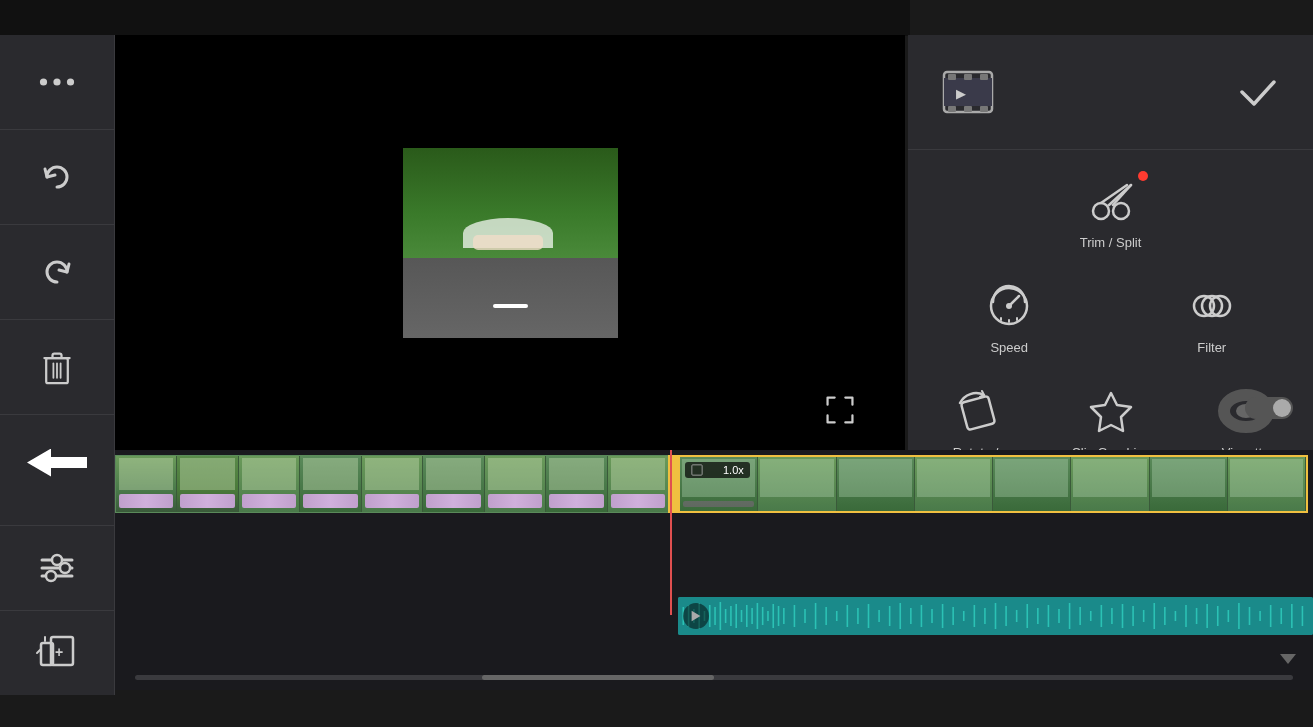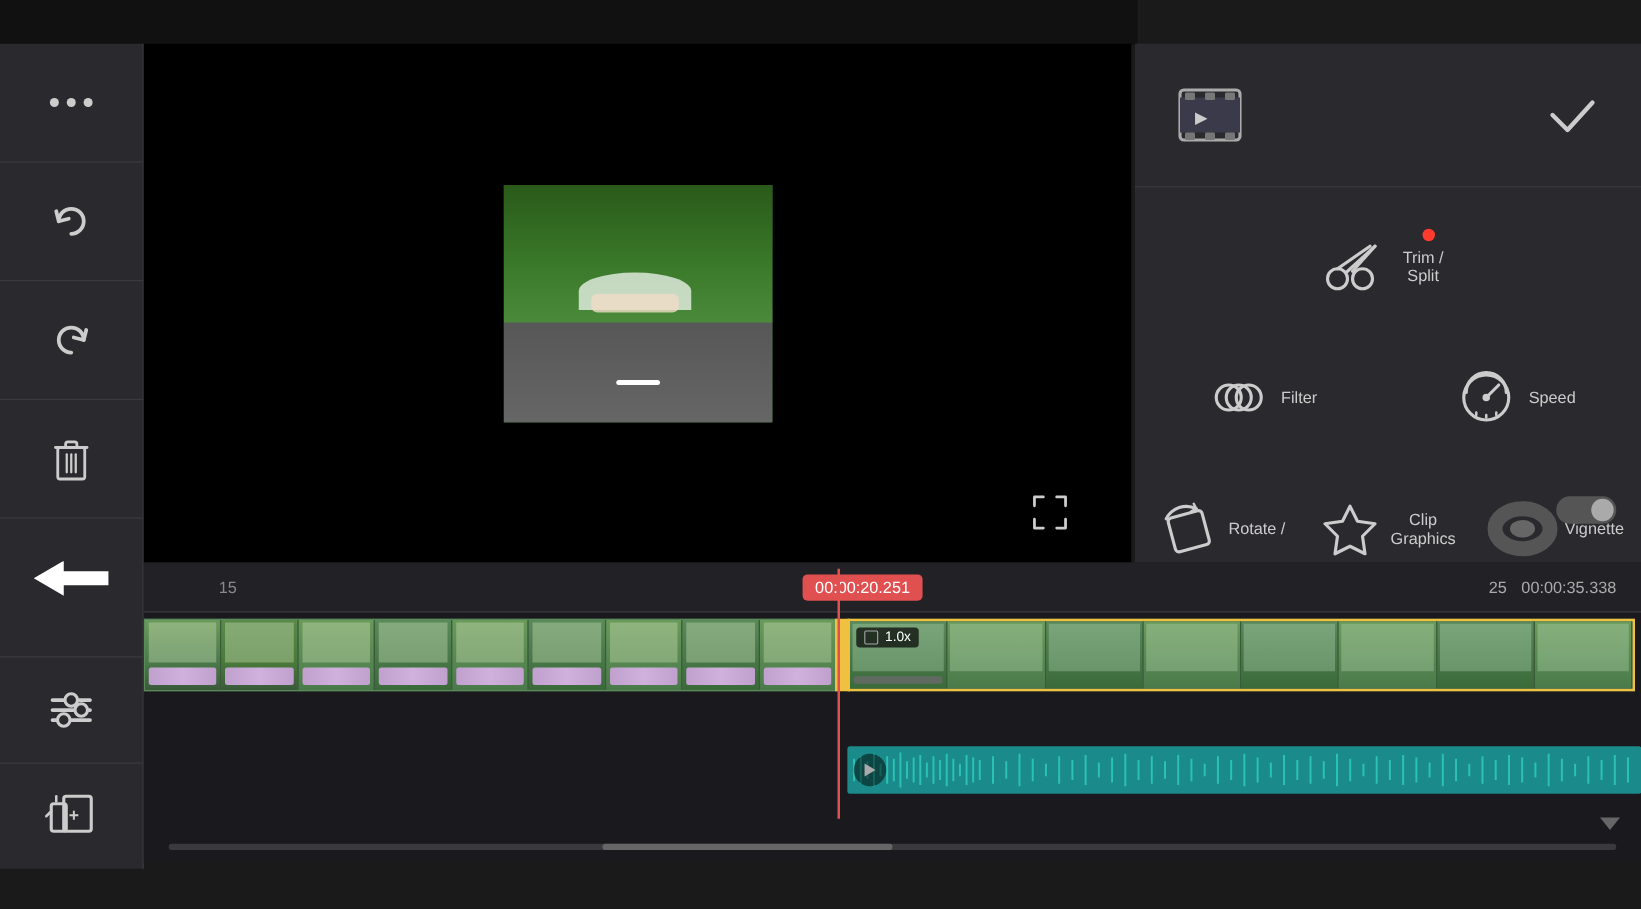--- a/index.html
+++ b/index.html
@@ -127,21 +127,21 @@
     .tool-row {
       display: flex;
       justify-content: space-around;
       align-items: center;
       flex: 1;
       padding: 5px 0;
     }
     .tool-item {
       width: 110px;
       display: flex;
-      flex-direction: row;
+      flex-direction: column;
       align-items: center;
       justify-content: center;
       gap: 8px;
       cursor: pointer;
       position: relative;
     }
     .tool-icon {
       width: 52px; height: 52px;
       display: flex; align-items: center; justify-content: center;
     }
@@ -346,43 +346,43 @@
       </div>
 
 
     </div>
 
     <div class="tool-row">
 
       <div class="tool-item">
         <div class="tool-icon">
           <svg viewBox="0 0 48 48" fill="none" width="48" height="48">
-            <circle cx="16" cy="24" r="10" stroke="#ccc" stroke-width="2.5" fill="none"></circle>
-            <circle cx="24" cy="24" r="10" stroke="#ccc" stroke-width="2.5" fill="none"></circle>
-            <circle cx="32" cy="24" r="10" stroke="#ccc" stroke-width="2.5" fill="none"></circle>
-          </svg>
-        </div>
-        <span class="tool-label">Filter</span>
-      </div>
-
-      <div class="tool-item">
-        <div class="tool-icon">
-          <svg viewBox="0 0 48 48" fill="none" width="48" height="48">
             <circle cx="24" cy="24" r="18" stroke="#ccc" stroke-width="2.5" fill="none"></circle>
             <path d="M8 20 A16 16 0 0 1 40 20" stroke="#ccc" stroke-width="2.5" fill="none" stroke-linecap="round"></path>
             <line x1="24" y1="24" x2="34" y2="14" stroke="#ccc" stroke-width="2.5" stroke-linecap="round"></line>
             <circle cx="24" cy="24" r="3" fill="#ccc"></circle>
             <line x1="16" y1="38" x2="16" y2="36" stroke="#ccc" stroke-width="2" stroke-linecap="round"></line>
             <line x1="24" y1="40" x2="24" y2="38" stroke="#ccc" stroke-width="2" stroke-linecap="round"></line>
             <line x1="32" y1="38" x2="32" y2="36" stroke="#ccc" stroke-width="2" stroke-linecap="round"></line>
           </svg>
         </div>
         <span class="tool-label">Speed</span>
       </div>
 
+      <div class="tool-item">
+        <div class="tool-icon">
+          <svg viewBox="0 0 48 48" fill="none" width="48" height="48">
+            <circle cx="16" cy="24" r="10" stroke="#ccc" stroke-width="2.5" fill="none"></circle>
+            <circle cx="24" cy="24" r="10" stroke="#ccc" stroke-width="2.5" fill="none"></circle>
+            <circle cx="32" cy="24" r="10" stroke="#ccc" stroke-width="2.5" fill="none"></circle>
+          </svg>
+        </div>
+        <span class="tool-label">Filter</span>
+      </div>
+
     </div>
 
     <div class="tool-row">
 
       <div class="tool-item">
         <div class="tool-icon">
           <svg viewBox="0 0 48 48" fill="none" width="48" height="48">
             <rect x="12" y="12" width="28" height="28" rx="3" stroke="#ccc" stroke-width="2.5" fill="none" transform="rotate(-15 26 26)"></rect>
             <path d="M8 16 A18 18 0 0 1 32 8" stroke="#ccc" stroke-width="2.5" fill="none" stroke-linecap="round"></path>
             <polyline points="30,4 32,8 28,10" stroke="#ccc" stroke-width="2" fill="none" stroke-linejoin="round" stroke-linecap="round"></polyline>
@@ -417,28 +417,20 @@
   <div style="position:absolute; top:362px; right:20px;">
     <svg viewBox="0 0 48 22" width="48" height="22">
       <rect x="0" y="0" width="48" height="22" rx="11" fill="#555"></rect>
       <circle cx="37" cy="11" r="9" fill="#aaa"></circle>
     </svg>
   </div>
 </div>
 
 <div class="timeline">
 
-  <div class="timecode-bar">
-    <span class="timecode-num" style="left: 60px;">15</span>
-    <div class="timecode-badge">00:00:20.251</div>
-    <div class="timecode-end">
-      <span>25</span>
-      <span style="margin-left:8px;">00:00:35.338</span>
-    </div>
-  </div>
 
   <div style="position:relative; height:75px; margin-top:5px;">
 
     <div style="position:absolute; left:0; top:0; width:555px; height:58px; background:#4a6a4a; display:flex; overflow:hidden; border:1px solid #5a8a5a;">
 
       <div style="flex:1; background:linear-gradient(180deg,#6a9a5a 0%,#4a7a4a 60%,#3a5a3a 100%); border-right:1px solid #3a5a3a; position:relative; overflow:hidden;">
         <div style="position:absolute;bottom:4px;left:3px;right:3px;height:14px;background:linear-gradient(90deg,#c0a0cc,#d0b0dc,#c0a0cc);border-radius:2px;"></div>
         <div style="position:absolute;top:2px;left:3px;right:3px;height:32px;background:rgba(200,220,180,0.4);"></div>
       </div>
       <div style="flex:1; background:linear-gradient(180deg,#5a8a4a 0%,#4a7a3a 60%,#3a5a3a 100%); border-right:1px solid #3a5a3a; position:relative; overflow:hidden;">
@@ -472,21 +464,21 @@
       <div style="flex:1; background:linear-gradient(180deg,#6a9a5a 0%,#4a7a4a 100%); border-right:1px solid #3a5a3a; position:relative; overflow:hidden;">
         <div style="position:absolute;bottom:4px;left:3px;right:3px;height:14px;background:linear-gradient(90deg,#c0a0cc,#d0b0dc,#c0a0cc);border-radius:2px;"></div>
         <div style="position:absolute;top:2px;left:3px;right:3px;height:32px;background:rgba(200,220,180,0.4);"></div>
       </div>
     </div>
 
     <div style="position:absolute; left:553px; top:0; width:12px; height:58px; background:#f0c040; z-index:5;"></div>
 
     <div style="position:absolute; left:563px; top:0; width:630px; height:58px; background:#4a6a4a; border:2px solid #f0c040; display:flex; overflow:hidden; position:absolute;">
 
-      <div style="position:absolute;top:5px;left:5px;background:rgba(0,0,0,0.7);color:white;font-size:11px;padding:2px 6px;border-radius:3px;display:flex;align-items:center;gap:5px;z-index:3;">
+      <div style="position:absolute;top:5px;left:5px;background:rgba(0,0,0,0.7);color:white;font-size:11px;padding:2px 6px;border-radius:3px;display:flex;align-items:center;gap:20px;z-index:3;">
         <svg viewBox="0 0 14 14" width="12" height="12" style="display:inline-block;vertical-align:middle;">
           <rect x="1" y="1" width="12" height="12" rx="1" stroke="#aaa" stroke-width="1" fill="none"></rect>
         </svg>
         <span>1.0x</span>
       </div>
 
       <div style="flex:1; background:linear-gradient(180deg,#5a8a5a 0%,#3a6a3a 100%); border-right:1px solid #3a5a3a; position:relative; overflow:hidden;">
         <div style="position:absolute;top:2px;left:2px;right:2px;height:38px;background:rgba(200,230,200,0.3);"></div>
         <div style="position:absolute;bottom:4px;left:3px;right:3px;height:6px;background:rgba(150,100,150,0.4);border-radius:2px;"></div>
       </div>

